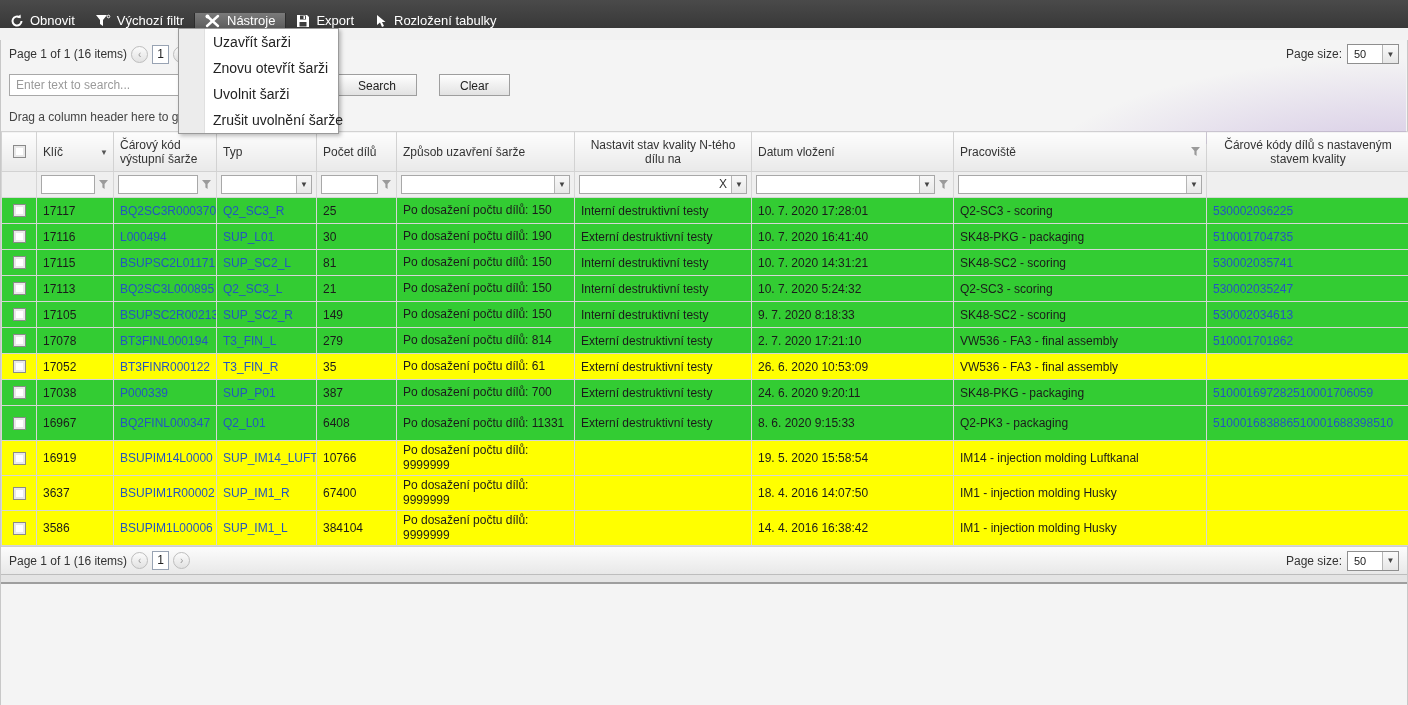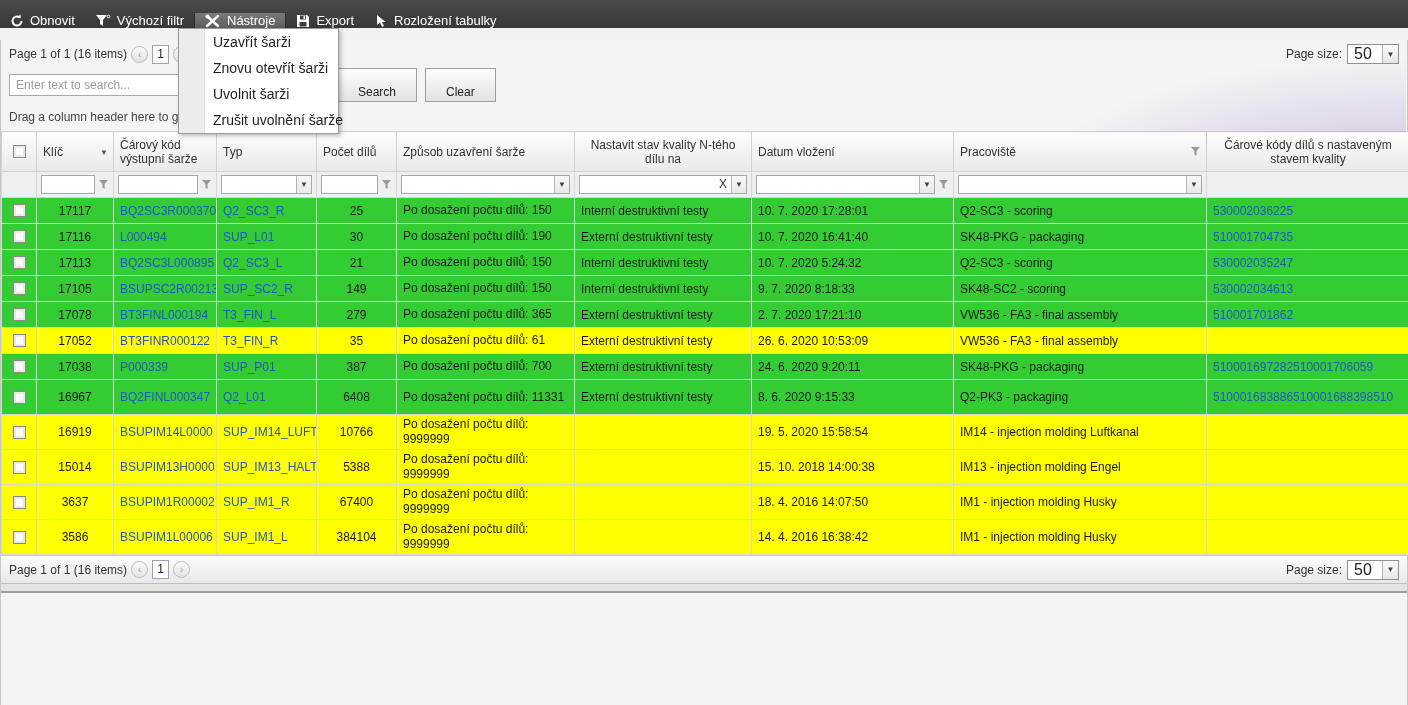--- a/index.html
+++ b/index.html
@@ -25,42 +25,42 @@
       radial-gradient(130% 190% at 100% 135%, rgba(150,112,196,0.40) 0%, rgba(150,112,196,0.16) 38%, rgba(150,112,196,0) 62%),
       radial-gradient(70% 130% at 82% 170%, rgba(120,80,170,0.22), transparent 55%);
   }
 
   .pager-row { position:relative; height:28px; margin-top:12px; display:flex; align-items:center; padding:0 8px; font-size:12px; color:#333; }
   .pager-left { display:flex; align-items:center; gap:4px; }
   .pager-right { margin-left:auto; display:flex; align-items:center; gap:5px; }
   .pg-btn { width:17px; height:17px; border-radius:50%; background:linear-gradient(#fbfbfb,#e2e2e2); border:1px solid #bdbdbd; color:#9a9a9a; font-size:10px; line-height:15px; text-align:center; }
   .pg-num { min-width:17px; height:19px; border:1px solid #98a3b3; background:#ffffff; color:#222; text-align:center; line-height:17px; font-size:12px; }
   .combo { display:inline-flex; align-items:stretch; background:#fff; border:1px solid #8f8f8f; height:20px; }
-  .combo .val { padding:0 6px; font-size:16px; line-height:18px; color:#222; flex:1; }
+  .combo .val { padding:0 6px; font-size:11px; line-height:18px; color:#222; flex:1; }
   .combo .arr { width:16px; background:linear-gradient(#fafafa,#e6e6e6); border-left:1px solid #b5b5b5; display:flex; align-items:center; justify-content:center; font-size:8px; color:#444; }
 
   .search-row { height:34px; display:flex; align-items:center; padding:0 8px; gap:8px; }
   .search-input { width:320px; height:22px; border:1px solid #a8a8a8; background:#fff; padding:0 6px; font-size:12px; color:#333; font-family:Liberation Sans, sans-serif; }
   .search-input::placeholder { color:#9a9a9a; }
-  .btn { height:22px; padding:16px 20px; border:1px solid #9e9e9e; background:linear-gradient(#fefefe,#e2e2e2); font-size:12px; color:#222; font-family:inherit; }
-  .btn + .btn { margin-left:0; }
+  .btn { height:22px; padding:4px 20px; border:1px solid #9e9e9e; background:linear-gradient(#fefefe,#e2e2e2); font-size:12px; color:#222; font-family:inherit; }
+  .btn + .btn { margin-left:14px; }
 
   .group-row { height:29px; display:flex; align-items:center; padding:0 8px; font-size:12px; color:#444; }
 
   
   table.grid { border-collapse:collapse; table-layout:fixed; width:1408px; font-size:12px; background:#fff; }
   .grid th { background:linear-gradient(#fdfdfd,#e9e9e9); border:1px solid #d2d2d2; color:#333; font-weight:normal; font-size:12px; padding:2px 6px; height:40px; vertical-align:middle; text-align:left; position:relative; }
   .grid th.center { text-align:center; }
   .grid td { border:1px solid #d6d6d6; padding:2px 6px; color:#1b1b1b; overflow:hidden; white-space:nowrap; }
   tr.filter td { background:#efefef; padding:3px 4px; height:26px; }
   tr.row { height:26px; }
   tr.row.tall { height:35px; }
   tr.green td { background:#33cc33; }
   tr.yellow td { background:#ffff00; }
-  td.num { text-align:center; }
+  td.num { text-align:left; }
   td.link { color:#2456c0;margin-left:37px; }
   td.c-method { white-space:normal; line-height:1.25; }
   .checkbox { width:13px; height:13px; background:#fff; border:1px solid #8a8a8a; box-shadow:inset 0 0 0 2px #e9e9e9; margin:0 auto; }
   .sortarrow { position:absolute; right:5px; top:50%; margin-top:-4px; font-size:8px; color:#555; }
   .hdr-funnel { position:absolute; right:5px; top:50%; margin-top:-6px; }
   .f-wrap { display:flex; align-items:center; gap:3px; }
   .f-input { flex:1; min-width:0; height:19px; border:1px solid #a8a8a8; background:#fff; padding:0 4px; font-size:12px; font-family:inherit; }
   .f-combo { flex:1; display:flex; align-items:stretch; height:19px; background:#fff; border:1px solid #a8a8a8; }
   .f-combo .txt { flex:1; font-size:12px; line-height:17px; padding:0 4px; color:#333; text-align:right; }
   .f-combo .arr { width:15px; border-left:1px solid #b5b5b5; background:linear-gradient(#f8f8f8,#e8e8e8); display:flex; align-items:center; justify-content:center; font-size:8px; color:#444; }
@@ -291,20 +291,34 @@
             <td class="c-method">Po dosažení počtu dílů: 190</td>
             <td>Externí destruktivní testy</td>
             <td>10. 7. 2020 16:41:40</td>
             <td>SK48-PKG - packaging</td>
             <td class="link">510001704735</td>
           </tr>
           <tr class="row green">
             <td>
               <div class="checkbox"></div>
             </td>
+            <td class="num">17115</td>
+            <td class="link">BSUPSC2L01171</td>
+            <td class="link">SUP_SC2_L</td>
+            <td class="num">81</td>
+            <td class="c-method">Po dosažení počtu dílů: 150</td>
+            <td>Interní destruktivní testy</td>
+            <td>10. 7. 2020 14:31:21</td>
+            <td>SK48-SC2 - scoring</td>
+            <td class="link">530002035741</td>
+          </tr>
+          <tr class="row green">
+            <td>
+              <div class="checkbox"></div>
+            </td>
             <td class="num">17113</td>
             <td class="link">BQ2SC3L000895</td>
             <td class="link">Q2_SC3_L</td>
             <td class="num">21</td>
             <td class="c-method">Po dosažení počtu dílů: 150</td>
             <td>Interní destruktivní testy</td>
             <td>10. 7. 2020 5:24:32</td>
             <td>Q2-SC3 - scoring</td>
             <td class="link">530002035247</td>
           </tr>
@@ -323,21 +337,21 @@
             <td class="link">530002034613</td>
           </tr>
           <tr class="row green">
             <td>
               <div class="checkbox"></div>
             </td>
             <td class="num">17078</td>
             <td class="link">BT3FINL000194</td>
             <td class="link">T3_FIN_L</td>
             <td class="num">279</td>
-            <td class="c-method">Po dosažení počtu dílů: 365</td>
+            <td class="c-method">Po dosažení počtu dílů: 814</td>
             <td>Externí destruktivní testy</td>
             <td>2. 7. 2020 17:21:10</td>
             <td>VW536 - FA3 - final assembly</td>
             <td class="link">510001701862</td>
           </tr>
           <tr class="row yellow">
             <td>
               <div class="checkbox"></div>
             </td>
             <td class="num">17052</td>
@@ -383,34 +397,20 @@
               <div class="checkbox"></div>
             </td>
             <td class="num">16919</td>
             <td class="link">BSUPIM14L0000</td>
             <td class="link">SUP_IM14_LUFT</td>
             <td class="num">10766</td>
             <td class="c-method">Po dosažení počtu dílů: 9999999</td>
             <td></td>
             <td>19. 5. 2020 15:58:54</td>
             <td>IM14 - injection molding Luftkanal</td>
-            <td class="link"></td>
-          </tr>
-          <tr class="row yellow tall">
-            <td>
-              <div class="checkbox"></div>
-            </td>
-            <td class="num">15014</td>
-            <td class="link">BSUPIM13H0000</td>
-            <td class="link">SUP_IM13_HALT</td>
-            <td class="num">5388</td>
-            <td class="c-method">Po dosažení počtu dílů: 9999999</td>
-            <td></td>
-            <td>15. 10. 2018 14:00:38</td>
-            <td>IM13 - injection molding Engel</td>
             <td class="link"></td>
           </tr>
           <tr class="row yellow tall">
             <td>
               <div class="checkbox"></div>
             </td>
             <td class="num">3637</td>
             <td class="link">BSUPIM1R00002</td>
             <td class="link">SUP_IM1_R</td>
             <td class="num">67400</td>

